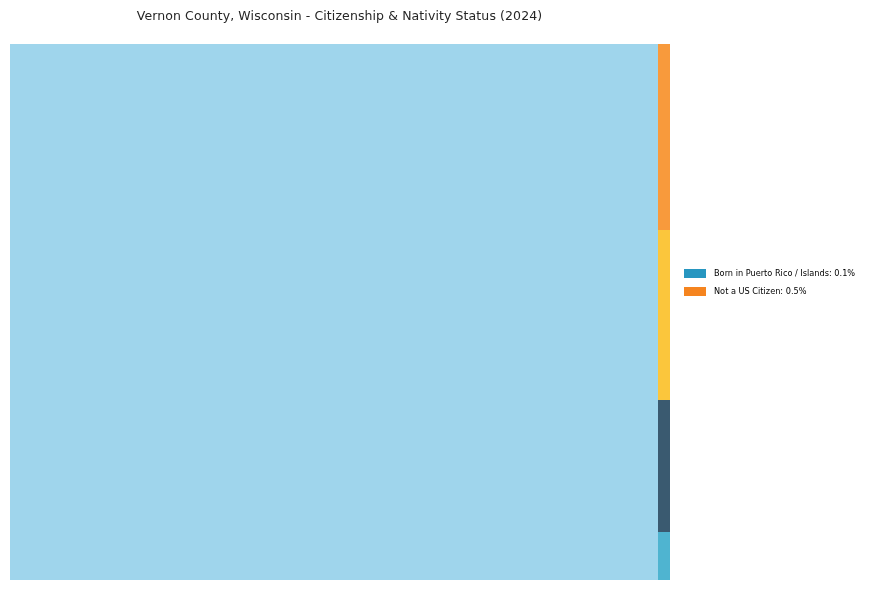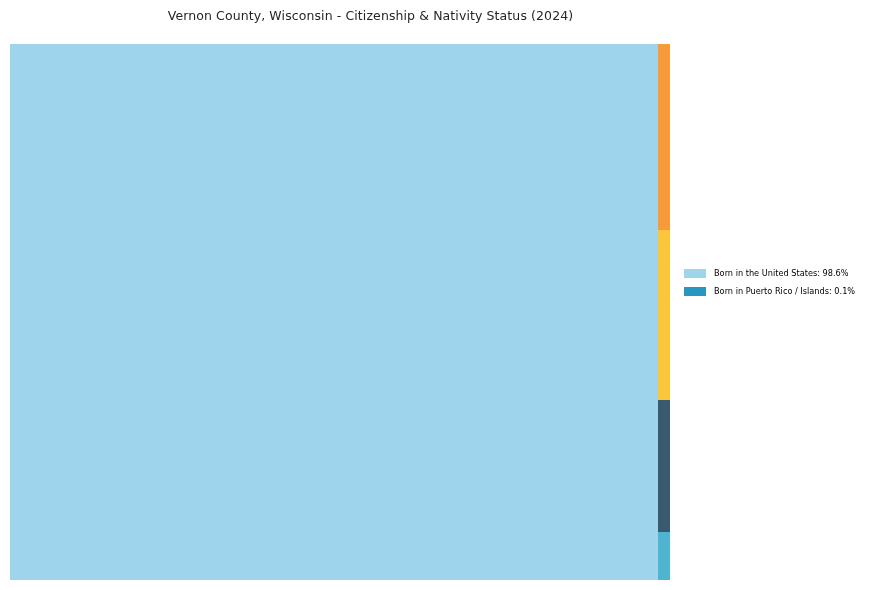--- a/index.html
+++ b/index.html
@@ -25,21 +25,20 @@
     position: absolute;
     left: 0;
     top: 8px;
     width: 679px;
     text-align: center;
     font-size: 12.5px;
     color: #262626;
     font-family: "DejaVu Sans", "Liberation Sans", sans-serif;
     letter-spacing: 0.1px;
     white-space: nowrap;
-    padding-left: 31px;
   }
   #treemap {
     position: absolute;
     left: 10px;
     top: 44px;
     width: 660px;
     height: 536px;
   }
   .tile {
     position: absolute;
@@ -79,22 +78,22 @@
   <div id="treemap">
     <div class="tile" style="left: 0px; top: 0px; width: 648px; height: 536px; background: rgb(159, 213, 236);"></div>
     <div class="tile" style="left: 648px; top: 0px; width: 12px; height: 186px; background: rgb(248, 154, 60);"></div>
     <div class="tile" style="left: 648px; top: 186px; width: 12px; height: 170px; background: rgb(251, 198, 60);"></div>
     <div class="tile" style="left: 648px; top: 356px; width: 12px; height: 132px; background: rgb(58, 90, 112);"></div>
     <div class="tile" style="left: 648px; top: 488px; width: 12px; height: 48px; background: rgb(79, 180, 208);"></div>
   </div>
 
   <div id="legend">
     <div class="legend-row">
-      <span class="legend-swatch" style="background: rgb(158, 213, 234);"></span>
-      <span class="legend-label">Born in the United States: 98.6%</span>
+      <span class="legend-swatch" style="background: rgb(39, 150, 192);"></span>
+      <span class="legend-label">Born in Puerto Rico / Islands: 0.1%</span>
     </div>
     <div class="legend-row">
-      <span class="legend-swatch" style="background: rgb(39, 150, 192);"></span>
-      <span class="legend-label">Born in Puerto Rico / Islands: 0.1%</span>
+      <span class="legend-swatch" style="background: rgb(245, 132, 31);"></span>
+      <span class="legend-label">Not a US Citizen: 0.5%</span>
     </div>
   </div>
 
 </div>
 
 </body></html>

